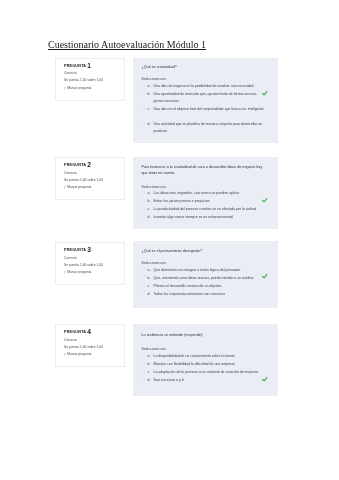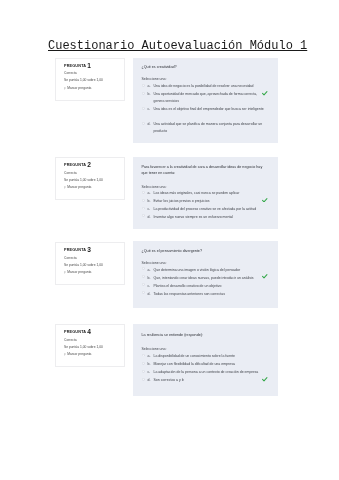--- a/index.html
+++ b/index.html
@@ -1,18 +1,18 @@
 <!DOCTYPE html>
 <html><head>
 <meta charset="utf-8">
 <style>
   html,body{margin:0;padding:0;background:#ffffff;}
   body{width:339px;height:480px;font-family:"Liberation Sans",sans-serif;-webkit-font-smoothing:antialiased;text-rendering:optimizeLegibility;}
   .page{position:relative;width:339px;height:480px;background:#fff;overflow:hidden;}
-  .title{position:absolute;left:48px;top:39px;font-family:Liberation Mono, monospace;font-size:12px;color:#1a1a1a;text-decoration:underline;white-space:nowrap;}
+  .title{position:absolute;left:48px;top:39px;font-family:Liberation Serif, serif;font-size:10px;color:#1a1a1a;text-decoration:underline;white-space:nowrap;}
   .qcard{position:absolute;left:55px;width:70px;background:#fff;border:1px solid #ededef;box-sizing:border-box;padding:6px 4px 6px 8px;}
   .qlabel{font-size:3.8px;font-weight:bold;letter-spacing:0.15px;color:#222;line-height:1;white-space:nowrap;}
   .qnum{font-size:6.6px;font-weight:bold;line-height:0;position:relative;top:1.1px;}
   .qmeta{font-size:3.3px;color:#4a4a4a;margin-top:3.9px;line-height:1;white-space:nowrap;}
   .flagrow{display:flex;align-items:flex-end;gap:1.2px;}
   .flagicon{width:2.0px;height:3.0px;display:block;flex:0 0 auto;margin-bottom:0.1px;}
   .flagicon svg{width:2.0px;height:3.0px;display:block;}
   .panel{position:absolute;left:133px;width:145px;background:#eaedf4;box-sizing:border-box;padding:7px 10px 7px 8.5px;}
   .qtext{font-size:3.7px;color:#2b2e34;line-height:1.55;}
   .sel{font-size:3.5px;color:#3c3f46;margin-top:var(--selgap,7.5px);line-height:1;}

